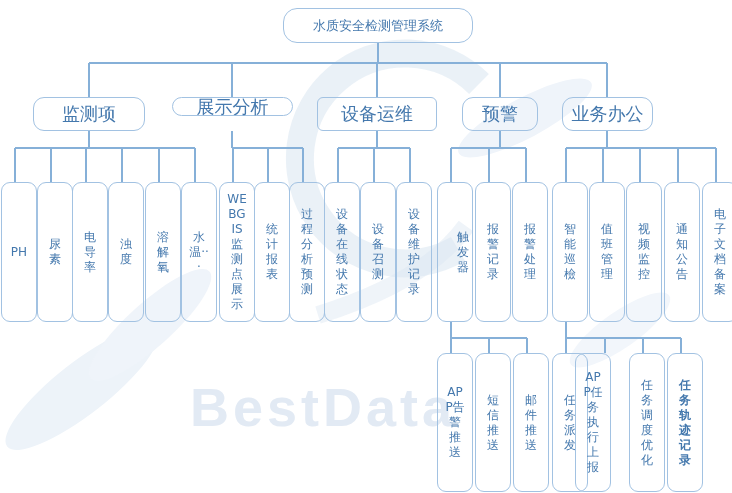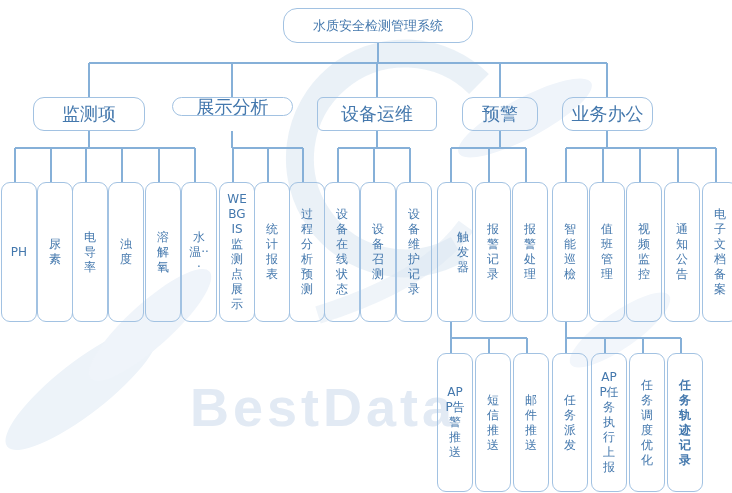--- a/index.html
+++ b/index.html
@@ -168,21 +168,21 @@
 <div class="node v-node" style="left:475px; top:353px; height:139px;">
   <span class="lbl">短信推送</span>
 </div>
 <div class="node v-node" style="left:513px; top:353px; height:139px;">
   <span class="lbl">邮件推送</span>
 </div>
 
 <div class="node v-node" style="left:552px; top:353px; height:139px;">
   <span class="lbl">任务派发</span>
 </div>
-<div class="node v-node" style="left:591px; top:353px; height:139px;">
+<div class="node v-node" style="left:575px; top:353px; height:139px;">
   <span class="lbl">APP任务执行上报</span>
 </div>
 <div class="node v-node" style="left:629px; top:353px; height:139px;">
   <span class="lbl">任务调度优化</span>
 </div>
 <div class="node v-node" style="left:667px; top:353px; height:139px;font-weight:bold;">
   <span class="lbl">任务轨迹记录</span>
 </div>
 
 </body></html>

